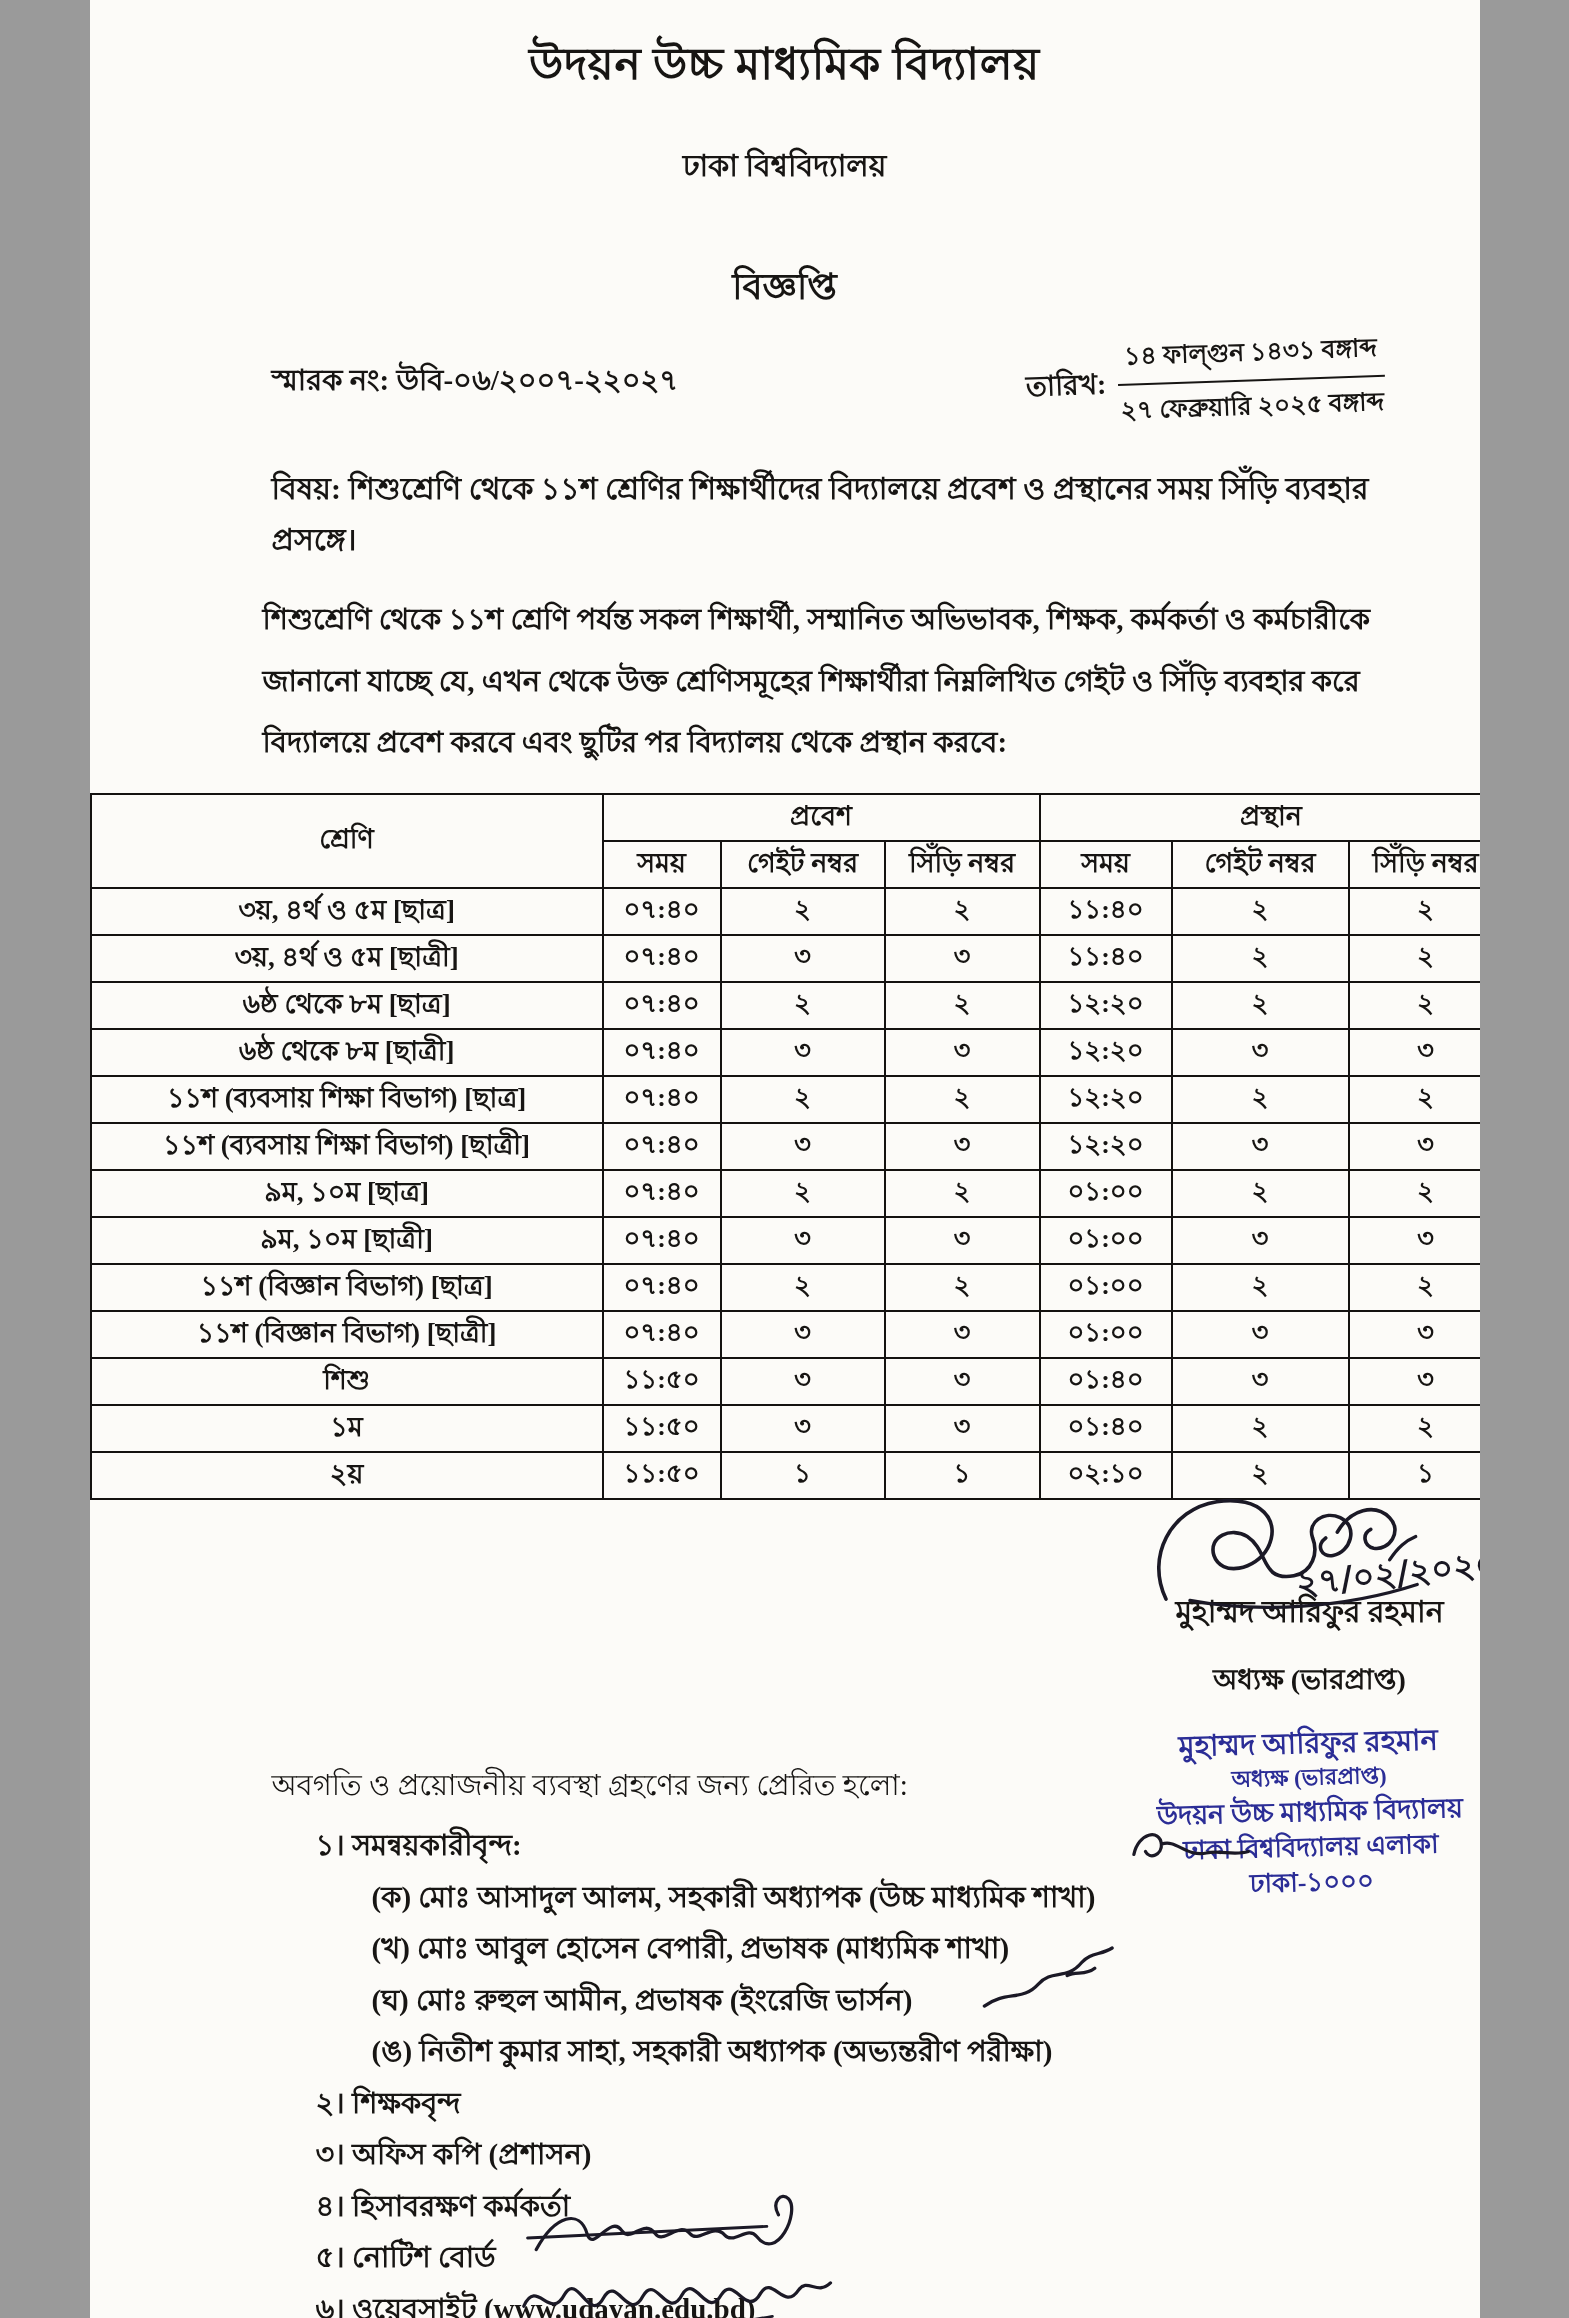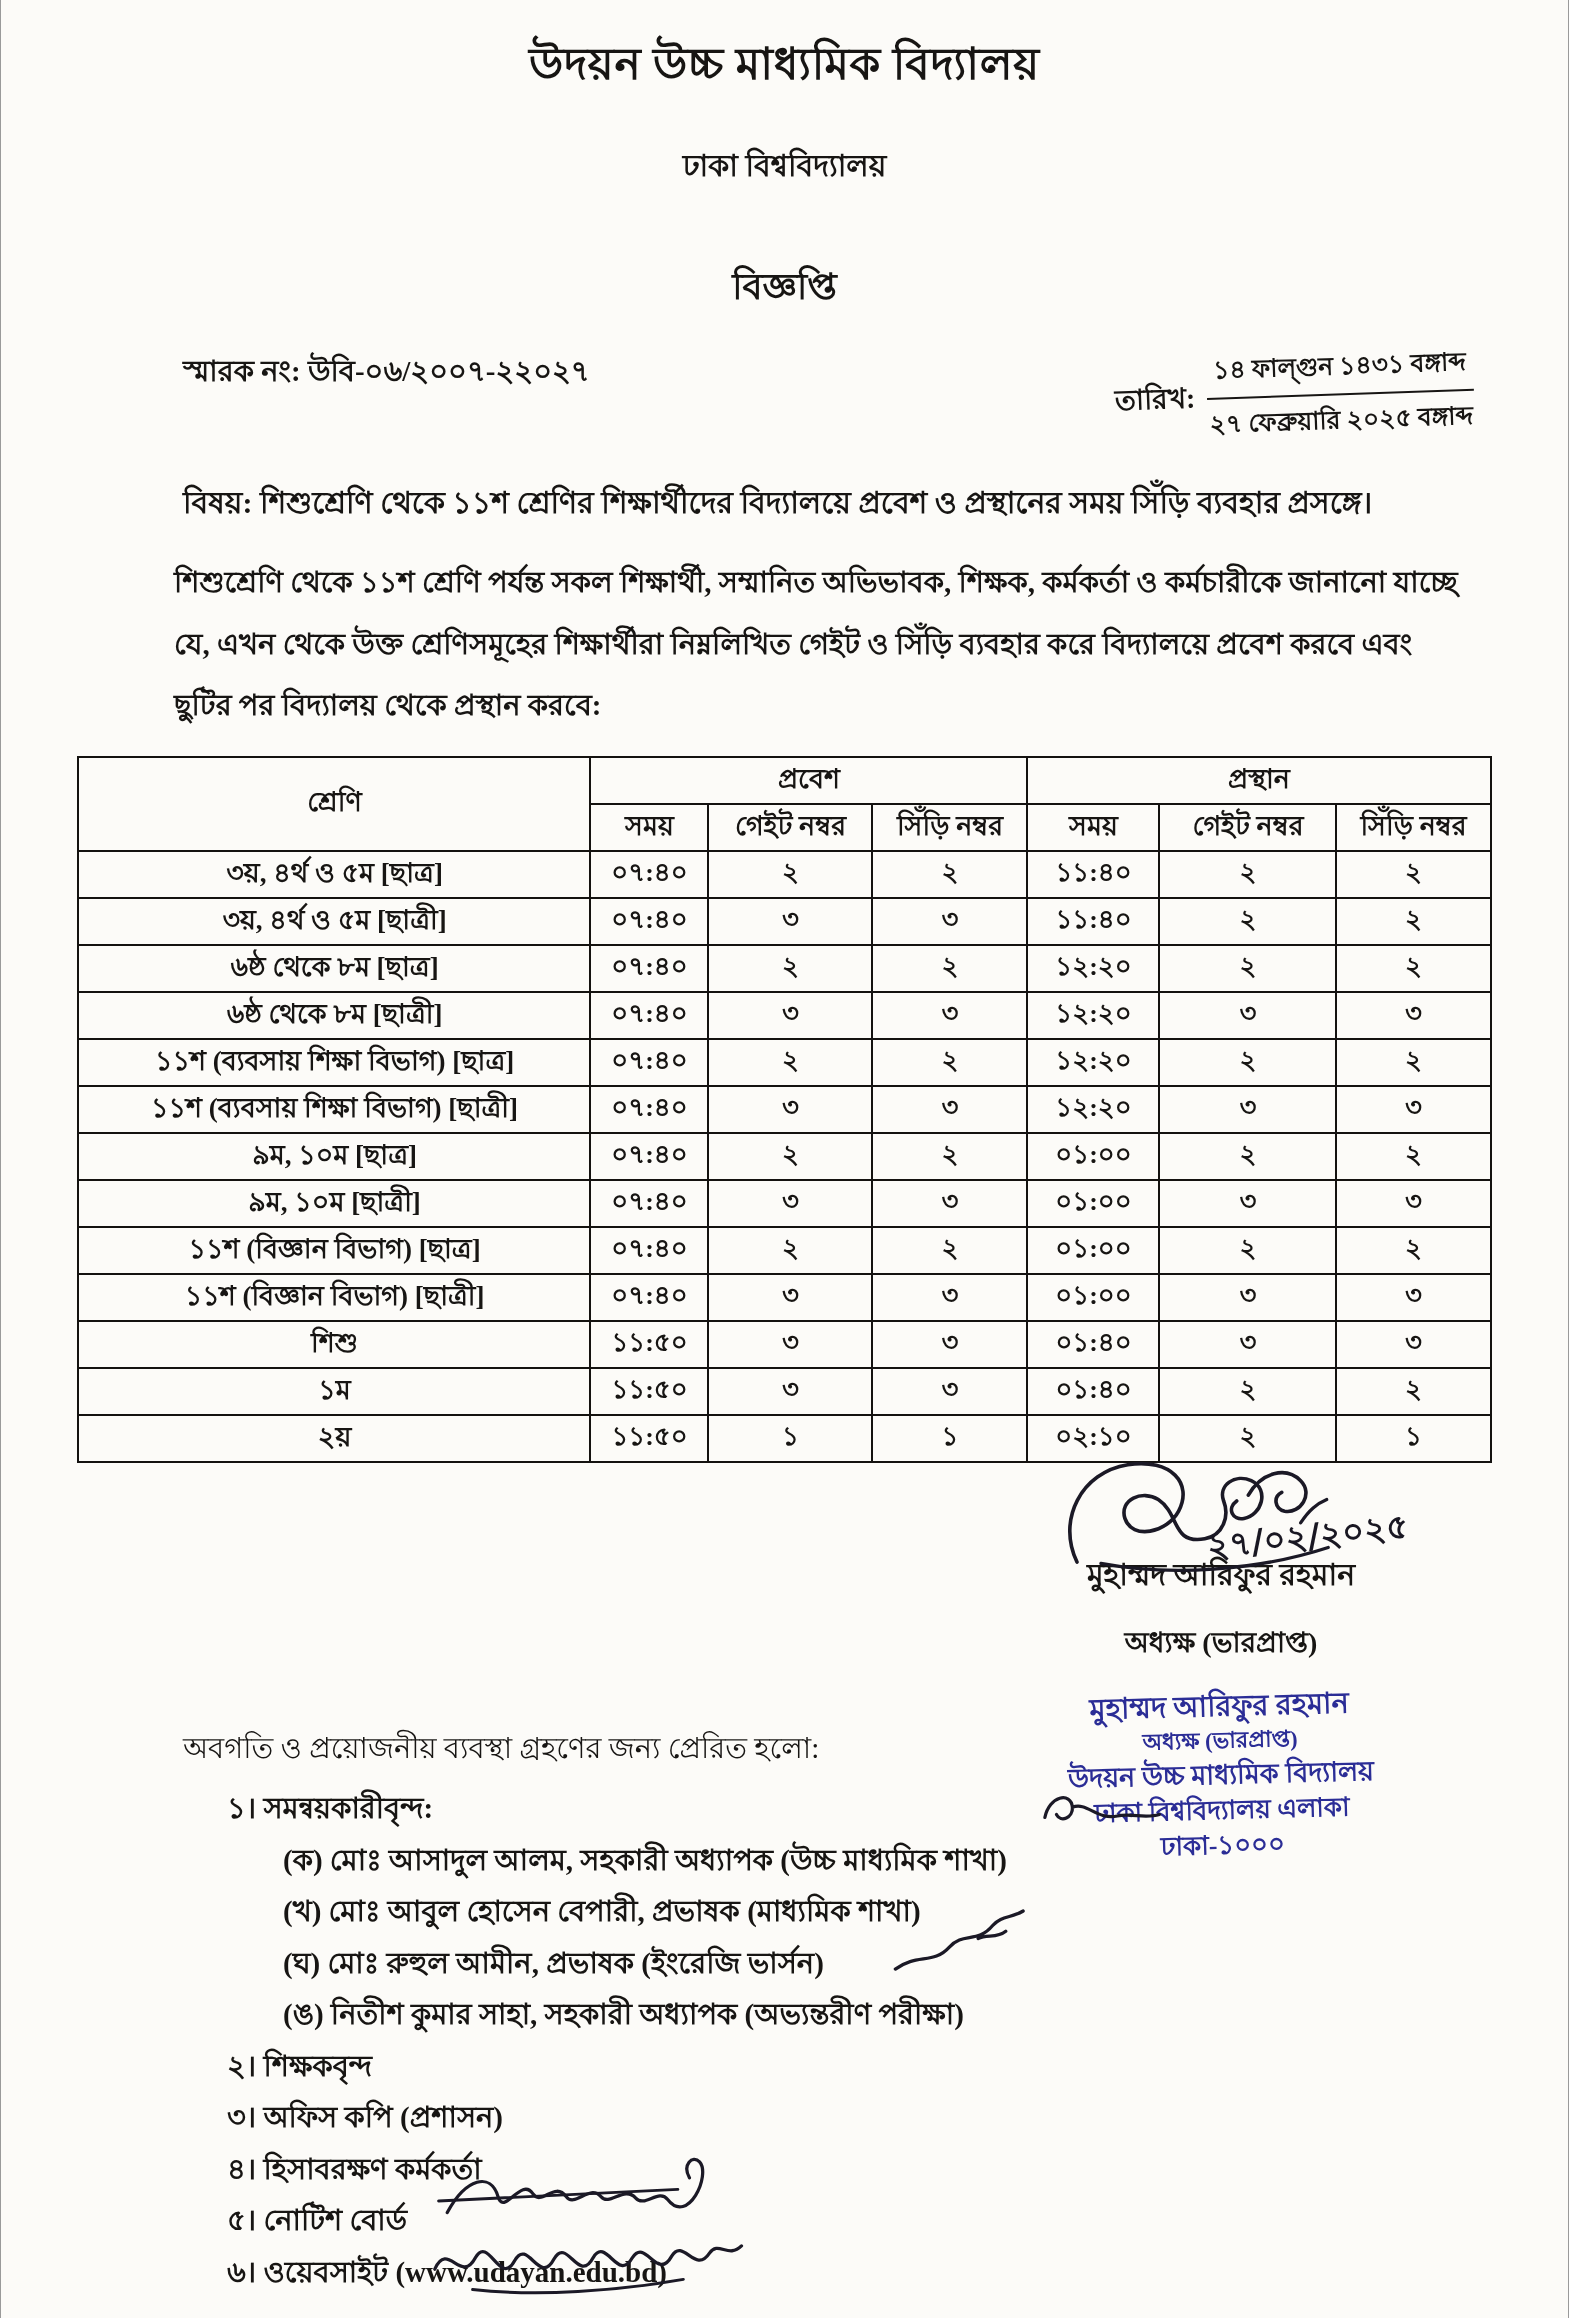--- a/index.html
+++ b/index.html
@@ -1,34 +1,34 @@
 <!DOCTYPE html>
 <html style="font-size:11.6px"><head>
 <meta charset="utf-8">
 <style>
   * { box-sizing: border-box; }
   html,body { margin:0; padding:0; background:#9a9a9a; }
   .page {
     position: relative;
-    width: 1567px; height: 2319px;
+    width: 1390px; height: 2319px;
     margin: 0 auto;
     background: #fcfbf8;
     color: #171513;
     font-family: "Liberation Serif", "DejaVu Serif", serif;
     overflow: hidden;
   }
   
   .doc-header { text-align:center; padding-top:30.5px; }
   .school-name { font-size:44px; font-weight:bold; letter-spacing:0.7px; }
   .affiliation { font-size:30px; font-weight:bold; margin-top:38px; }
   .notice-title { font-size:36px; font-weight:bold; margin-top:66px; }
   
   .meta-row {
-    margin: 29px 94px 0 182px;
-    display:flex; justify-content:space-between; font-family:Liberation Serif, serif;
+    margin: 15px 94px 0 182px;
+    display:flex; justify-content:space-between; align-items:center;font-family:Liberation Serif, serif;
   }
   .memo-no { font-size:29px; font-weight:bold; }
   .date-wrap { display:flex; align-items:center; gap:11.6px; transform:rotate(-2deg); }
   .date-label { font-size:28px; font-weight:bold; }
   .date-frac { display:inline-block; text-align:center; }
   .date-frac .top { font-size:25px; font-weight:bold; padding:0 7.3px 4.4px 7.3px; border-bottom:2.9px solid #171513; }
   .date-frac .bot { font-size:25px; font-weight:bold; padding-top:4.4px; }
   
   .subject { margin: 35px 94px 0 182px; font-size:30px; font-weight:bold; }
   .body-par { margin: 22px 102px 0 173px; font-size:29px; font-weight:bold; line-height:2.12; text-align:left; }

